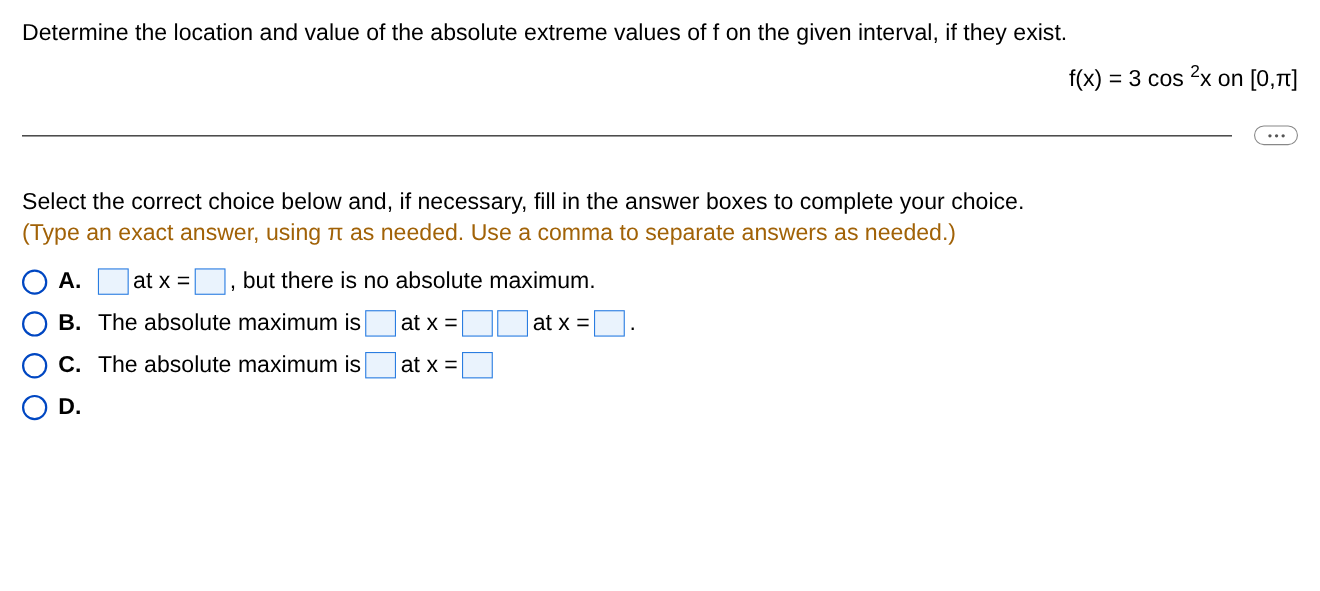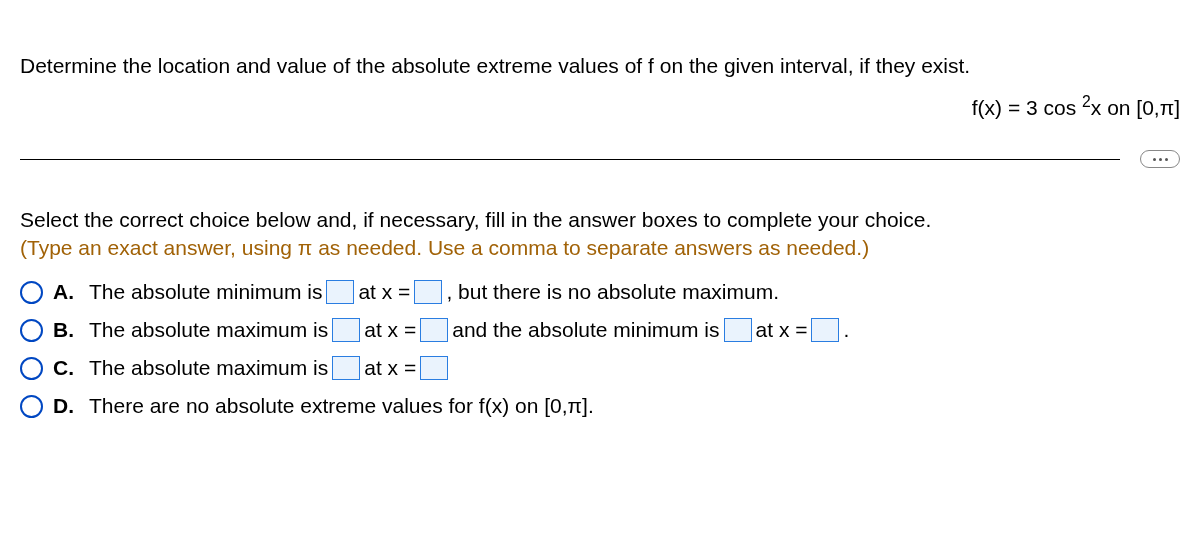--- a/index.html
+++ b/index.html
@@ -5,21 +5,21 @@
   body {
     margin: 0;
     padding: 18px 20px;
     font-family: Arial, Helvetica, sans-serif;
     font-size: 21px;
     color: #000;
     background: #fff;
     width: 1200px;
     box-sizing: border-box;
   }
-  .question-text { margin-bottom: 18px; margin-top: 36px; }
+  .question-text { margin-bottom: 18px; }
   .func-line { margin: 0 0 30px 36px; font-size: 21px; text-align: right; }
   .sup { font-size: 0.75em; vertical-align: super; line-height: 0; }
   .divider-row {
     display: flex;
     align-items: center;
     margin: 10px 0 40px 0;
   }
   .divider-line {
     flex: 1;
     height: 1px;
@@ -96,37 +96,35 @@
 
 <div class="instructions">Select the correct choice below and, if necessary, fill in the answer boxes to complete your choice.</div>
 <div class="instructions-sub">(Type an exact answer, using π as needed. Use a comma to separate answers as needed.)</div>
 
 <div class="choices">
 
   <div class="choice-row">
     <div class="radio"></div>
     <div class="letter">A.</div>
     <div class="choice-content">
-      <span>The absolute minimum is</span>
       <span class="answer-box"></span>
       <span>at x =</span>
       <span class="answer-box"></span>
       <span>, but there is no absolute maximum.</span>
     </div>
   </div>
 
   <div class="choice-row">
     <div class="radio"></div>
     <div class="letter">B.</div>
     <div class="choice-content">
       <span>The absolute maximum is</span>
       <span class="answer-box"></span>
       <span>at x =</span>
       <span class="answer-box"></span>
-      <span>and the absolute minimum is</span>
       <span class="answer-box"></span>
       <span>at x =</span>
       <span class="answer-box"></span>
       <span>.</span>
     </div>
   </div>
 
   <div class="choice-row">
     <div class="radio"></div>
     <div class="letter">C.</div>
@@ -134,18 +132,15 @@
       <span>The absolute maximum is</span>
       <span class="answer-box"></span>
       <span>at x =</span>
       <span class="answer-box"></span>
     </div>
   </div>
 
   <div class="choice-row">
     <div class="radio"></div>
     <div class="letter">D.</div>
-    <div class="choice-content">
-      <span>There are no absolute extreme values for f(x) on [0,π].</span>
-    </div>
   </div>
 
 </div>
 
 </body></html>

